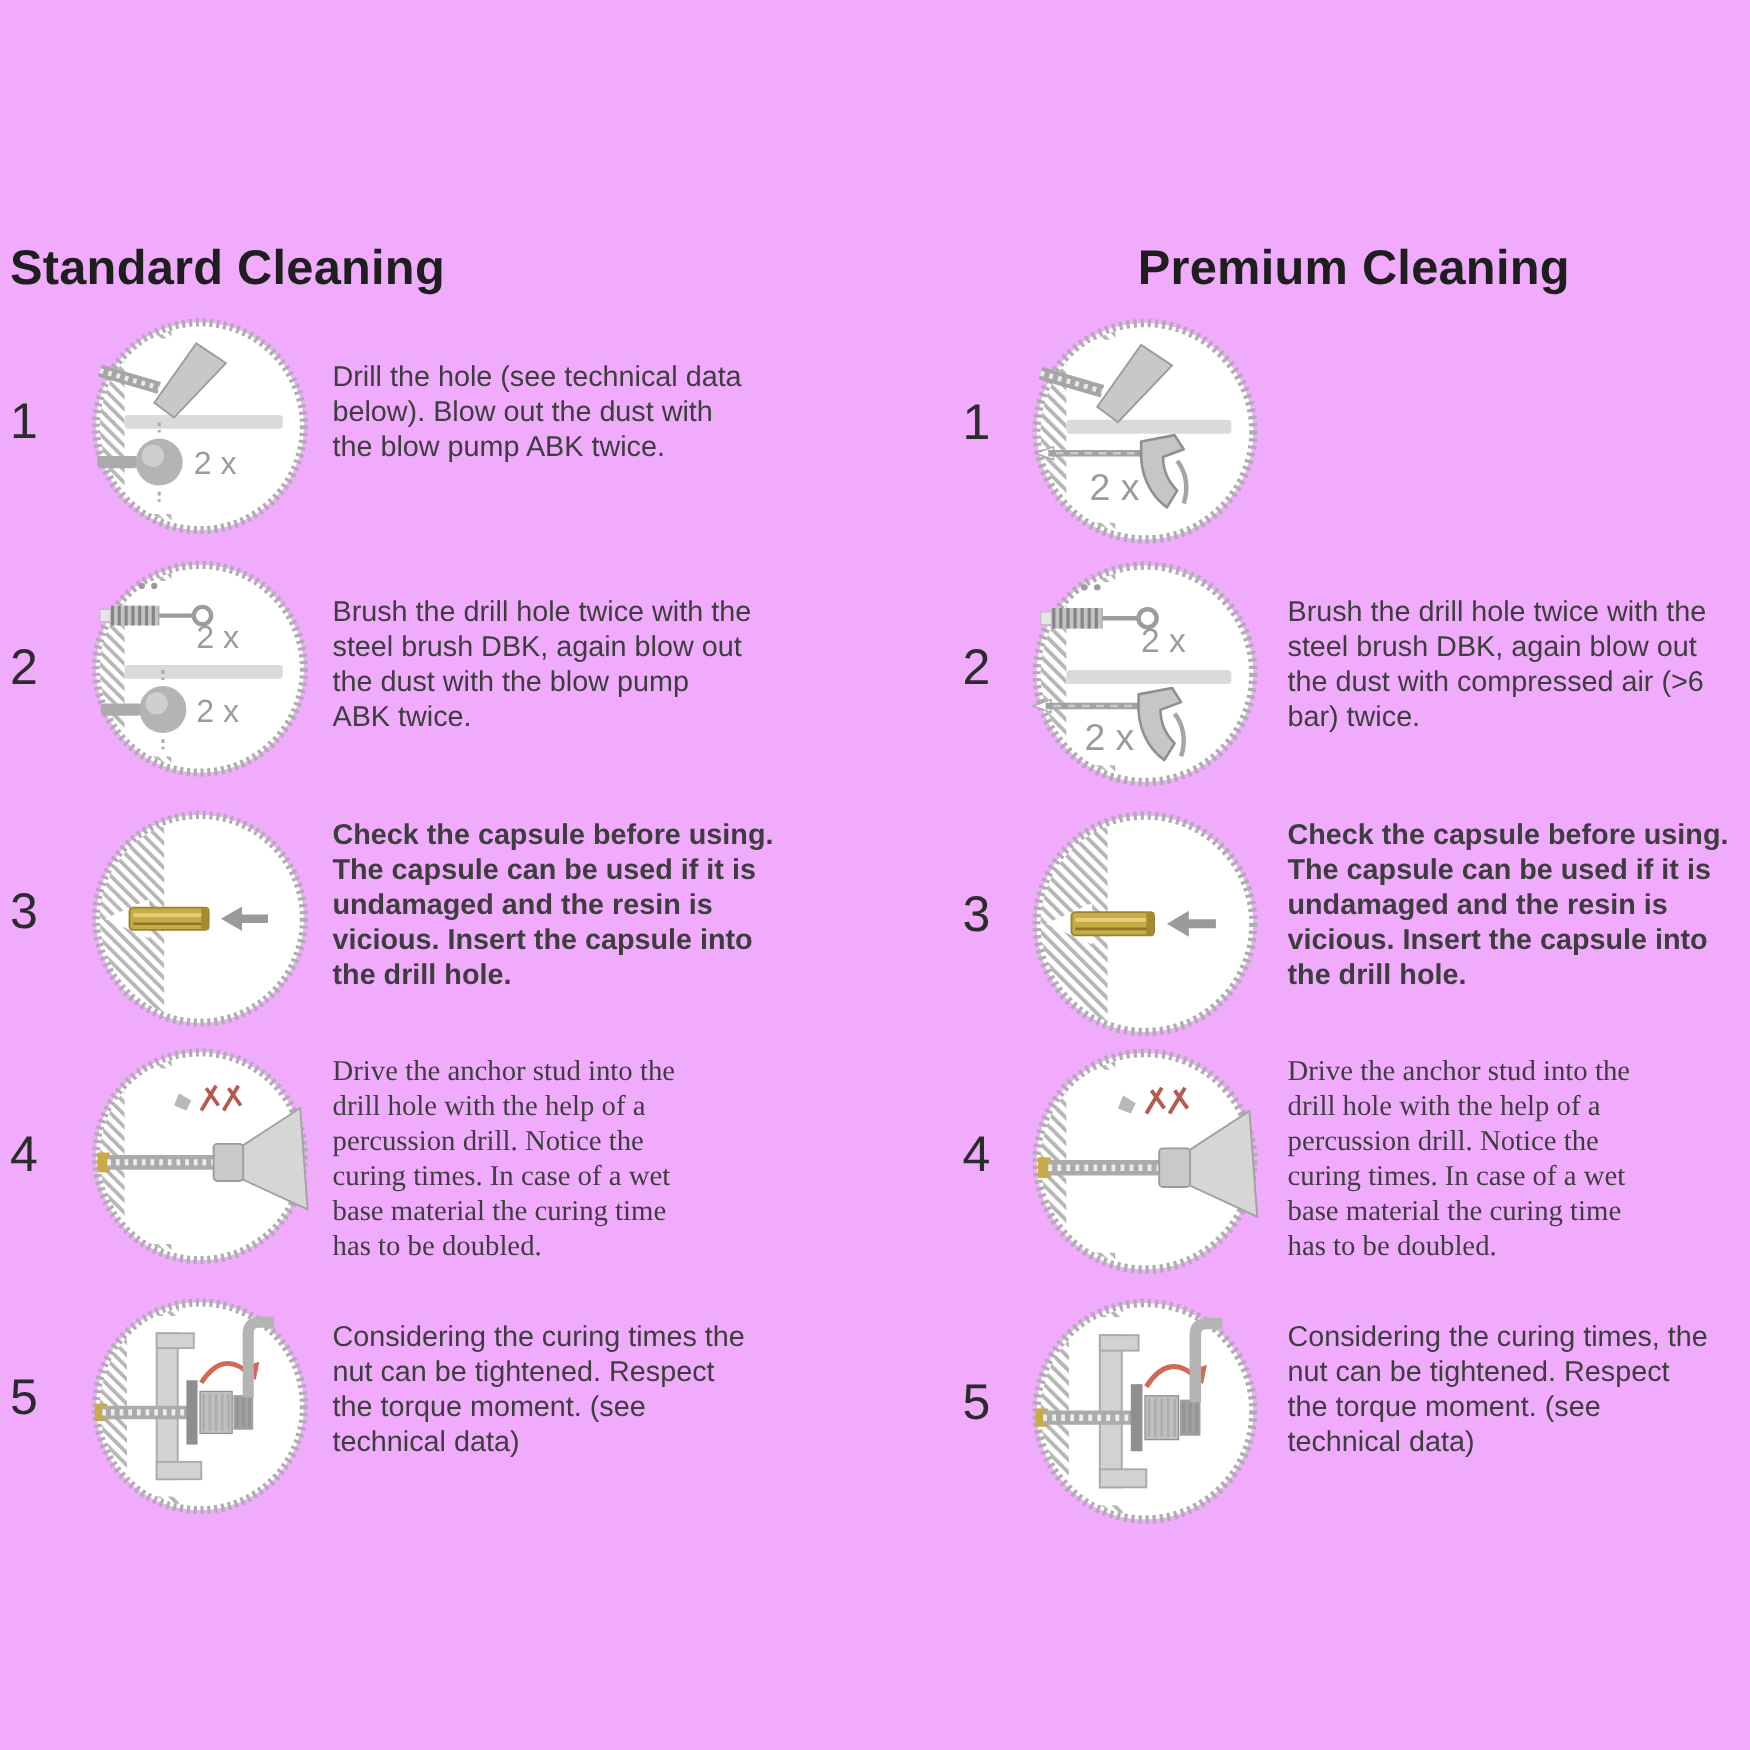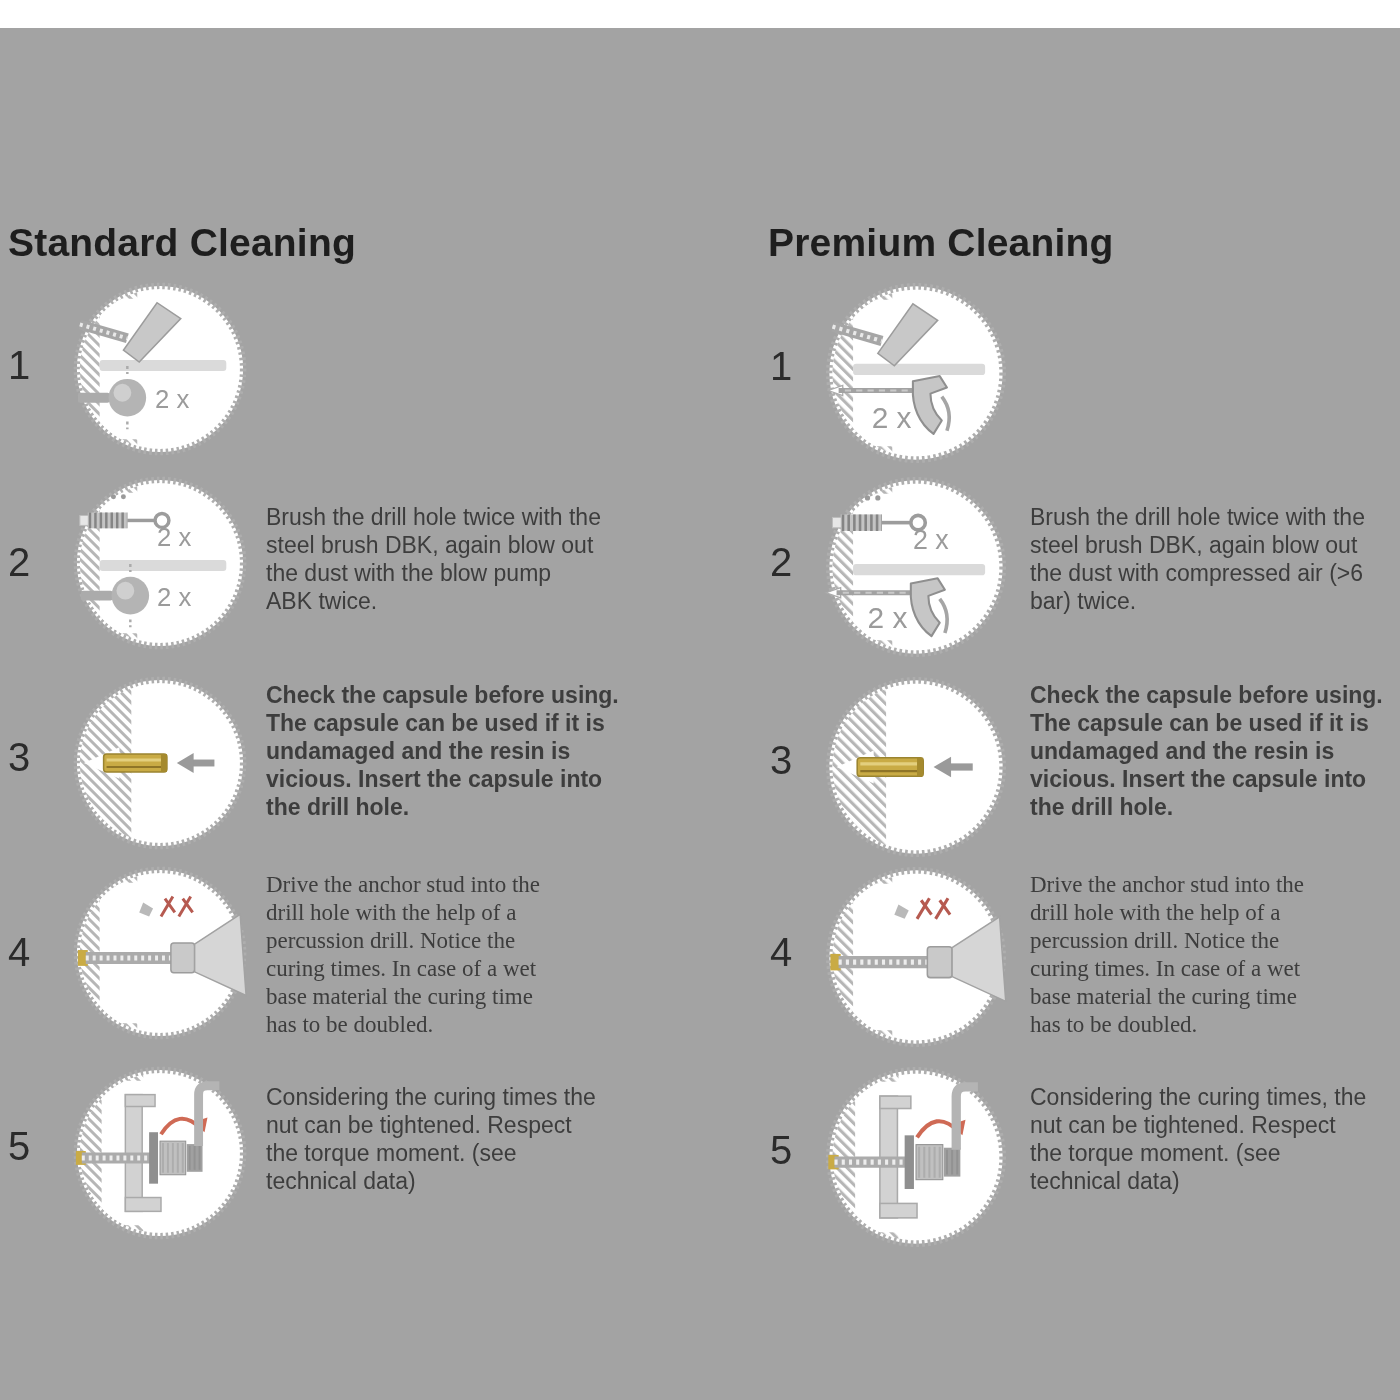--- a/index.html
+++ b/index.html
@@ -3,29 +3,29 @@
 <meta charset="utf-8">
 <style>
   html,body{margin:0;padding:0;}
   body{
     width:1400px;height:1400px;
     background:#ffffff;
     font-family:"Liberation Sans", sans-serif;
     position:relative;
     overflow:hidden;
   }
-  .canvas{position:absolute;inset:0;background:#a3a3a3;margin-top:28px;}
+  .canvas{position:absolute;inset:0;background:#f0abfc;}
   .col{position:absolute;top:192px;}
   .col-standard{left:8px;width:650px;}
   .col-premium{left:762px;width:636px;}
   h2.col-title{
     font-size:39px;font-weight:bold;color:#1e1e1e;
     margin:0 0 10px 0;line-height:45px;letter-spacing:0.2px;
   }
-  .col-premium h2.col-title{margin-left:6px;}
+  .col-premium h2.col-title{margin-left:6px;text-align:center;}
   .step{display:grid;align-items:start;}
   .col-standard .step{grid-template-columns:58px 200px 1fr;}
   .col-premium  .step{grid-template-columns:56px 212px 1fr;}
   .r1{height:194px}.r2{height:200px}.r3{height:190px}.r4{height:200px}.r5{height:188px}
   .num{
     font-size:40px;color:#2b2b2b;align-self:center;
     padding-bottom:14px;
   }
   .col-premium .num{padding-left:8px;}
   .ill{align-self:start;}
@@ -184,20 +184,23 @@
             </g>
           <g>
               <use href="#drill-top"></use>
             </g>
           <g>
               <use href="#blowpump" transform="translate(0,124)"></use>
             </g>
           <text class="badge" x="90" y="134">2 x</text>
         </svg>
       </div>
+      <p class="txt">Drill the hole (see technical data
+below). Blow out the dust with
+the blow pump ABK twice.</p>
     </div>
 
     <div class="step r2">
       <div class="num">2</div>
       <div class="ill">
         <svg viewBox="0 0 190 190">
           <g>
               <use href="#base-a"></use>
             </g>
           <g>

